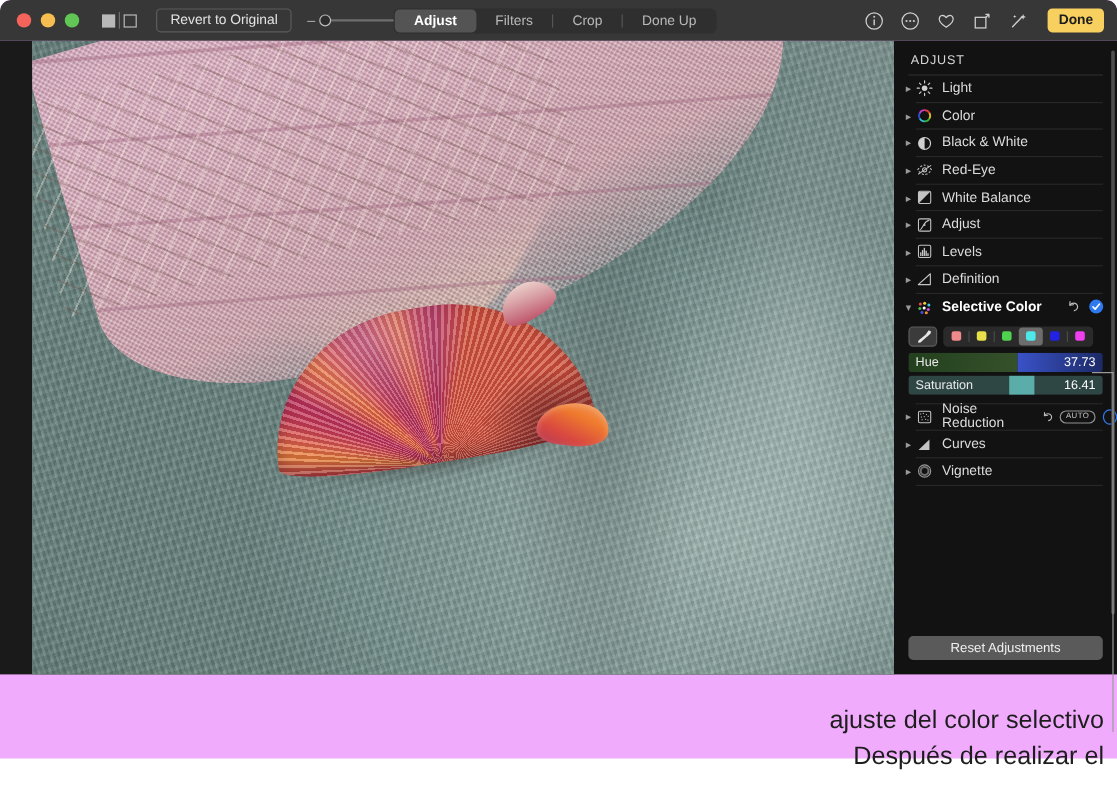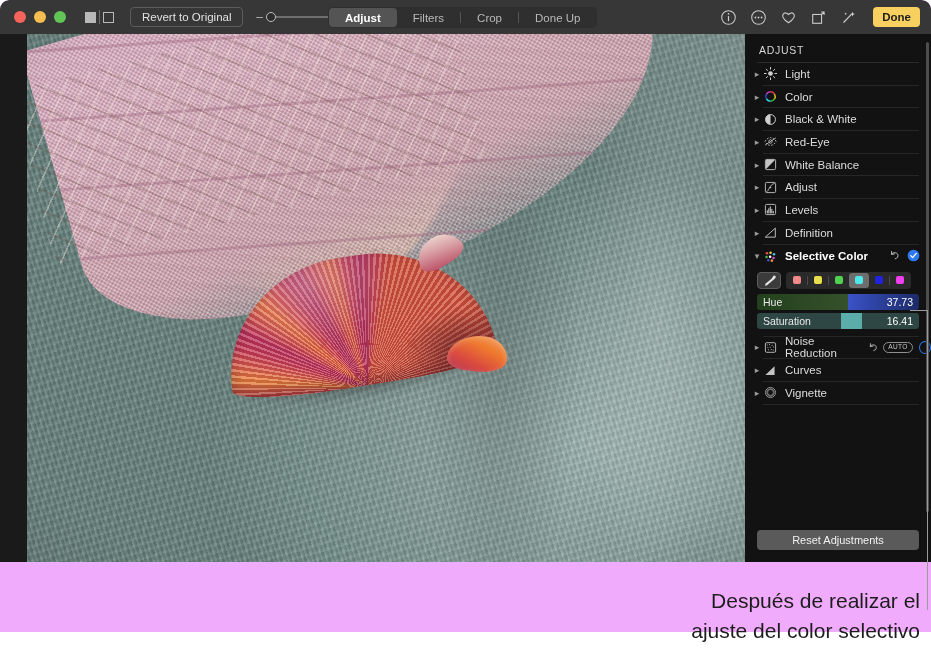--- a/index.html
+++ b/index.html
@@ -724,17 +724,17 @@
 
       <div class="sb-scroll"></div>
     </div>
 
   </div>
 
   <div class="callout-line co-h"></div>
   <div class="callout-line co-v"></div>
 
   <div class="caption">
+    <div>ajuste del color selectivo</div>
     <div>Después de realizar el</div>
-    <div>ajuste del color selectivo</div>
   </div>
 
 </div>
 
 </body></html>

